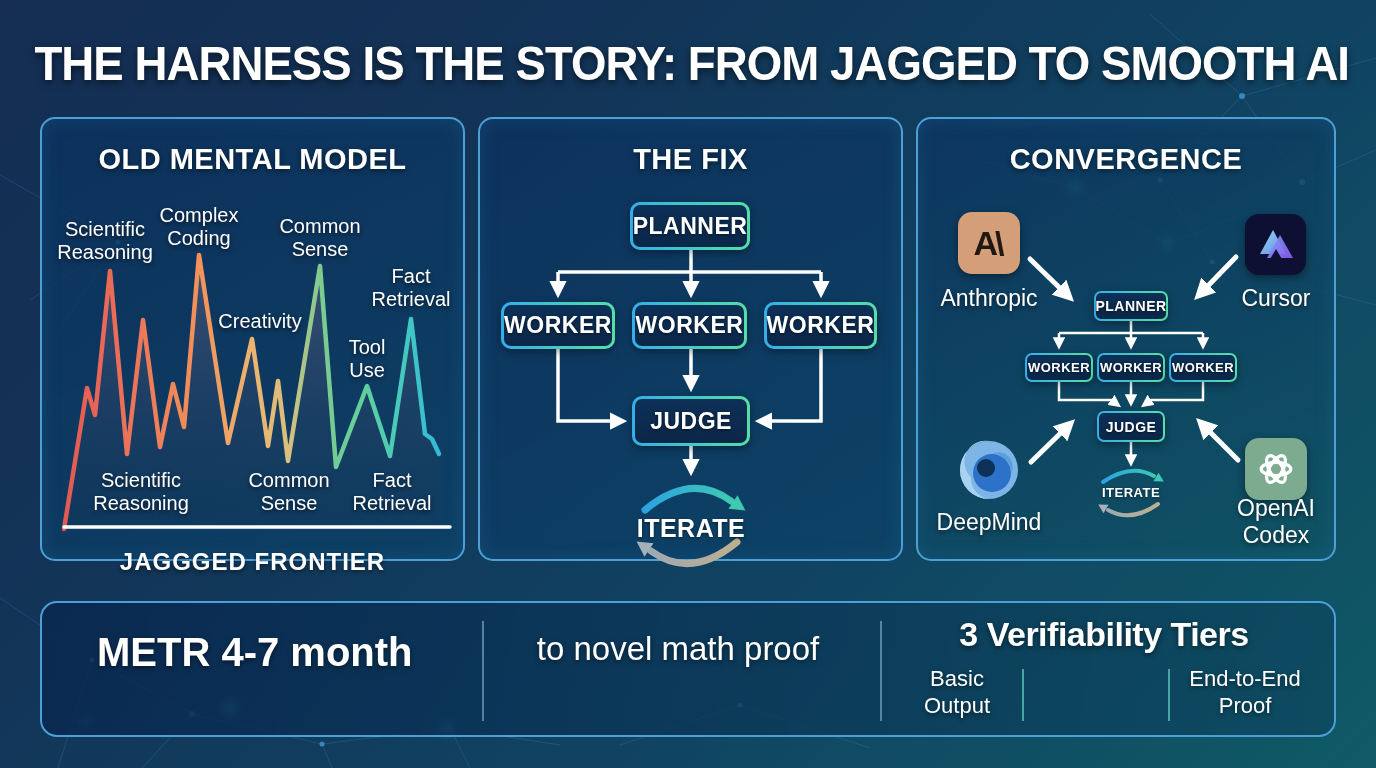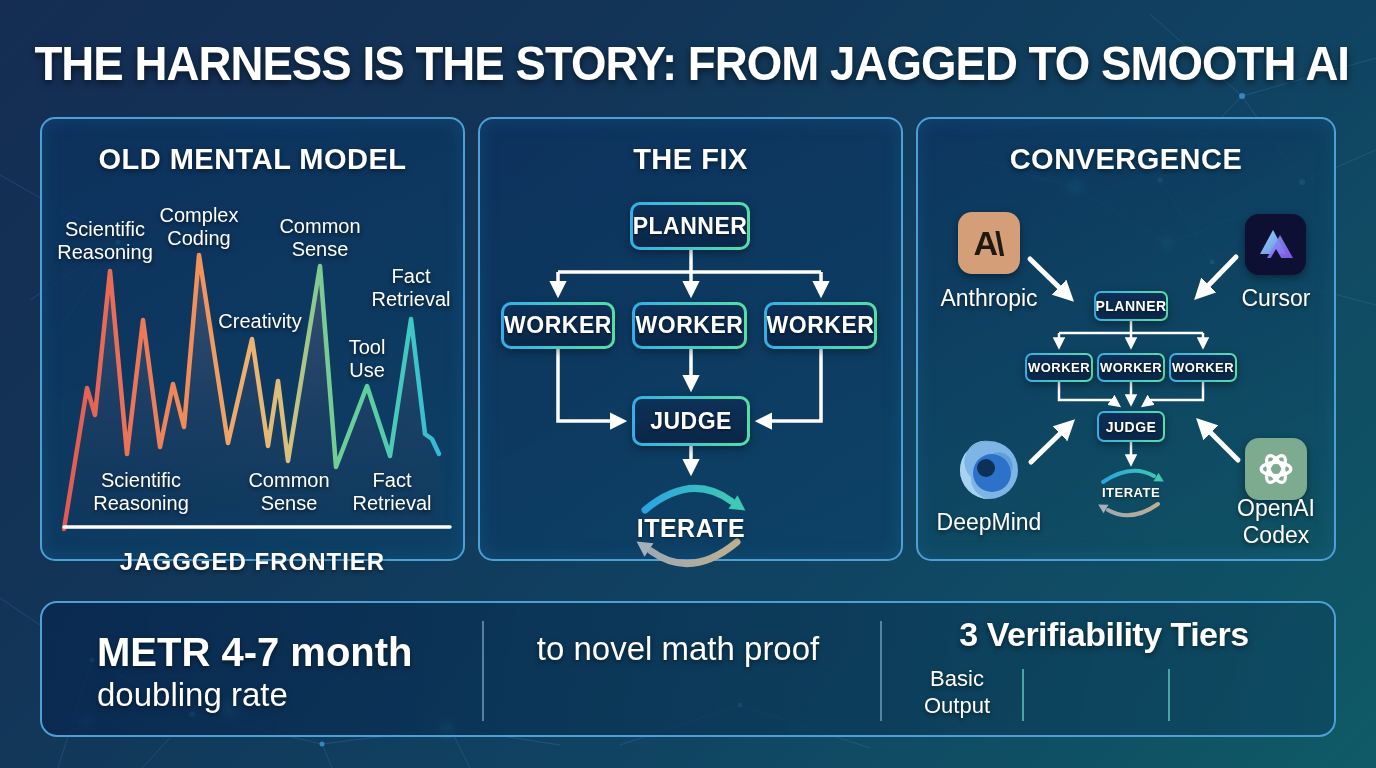--- a/index.html
+++ b/index.html
@@ -297,24 +297,24 @@
   <div class="gbox mini" style="left:107px;top:234px;width:68px;height:29px;font-size:13px;">WORKER</div>
   <div class="gbox mini" style="left:179px;top:234px;width:68px;height:29px;font-size:13px;">WORKER</div>
   <div class="gbox mini" style="left:251px;top:234px;width:68px;height:29px;font-size:13px;">WORKER</div>
   <div class="gbox mini" style="left:179px;top:292px;width:68px;height:31px;font-size:14px;">JUDGE</div>
   <div class="iterate-label" style="left:163px;top:366px;width:100px;font-size:13px;">ITERATE</div>
 </section>
 
 <section class="strip">
   <div id="stat-metr">
     <p class="stat-head">METR 4-7 month</p>
-    <p class="stat-sub">doubling rate</p>
   </div>
   <div class="vdiv" style="left:440px;"></div>
   <div id="stat-cursor">
     <p class="stat-sub">to novel math proof</p>
   </div>
   <div class="vdiv" style="left:838px;"></div>
   <div id="stat-tiers-head">3 Verifiability Tiers</div>
   <div class="tier" style="left:865px;width:100px;text-align:center;">Basic Output</div>
   <div class="tier-div" style="left:980px;"></div>
   <div class="tier-div" style="left:1126px;"></div>
+  <div class="tier" style="left:1136px;width:134px;">End-to-End Proof</div>
 </section>
 
 </body></html>

